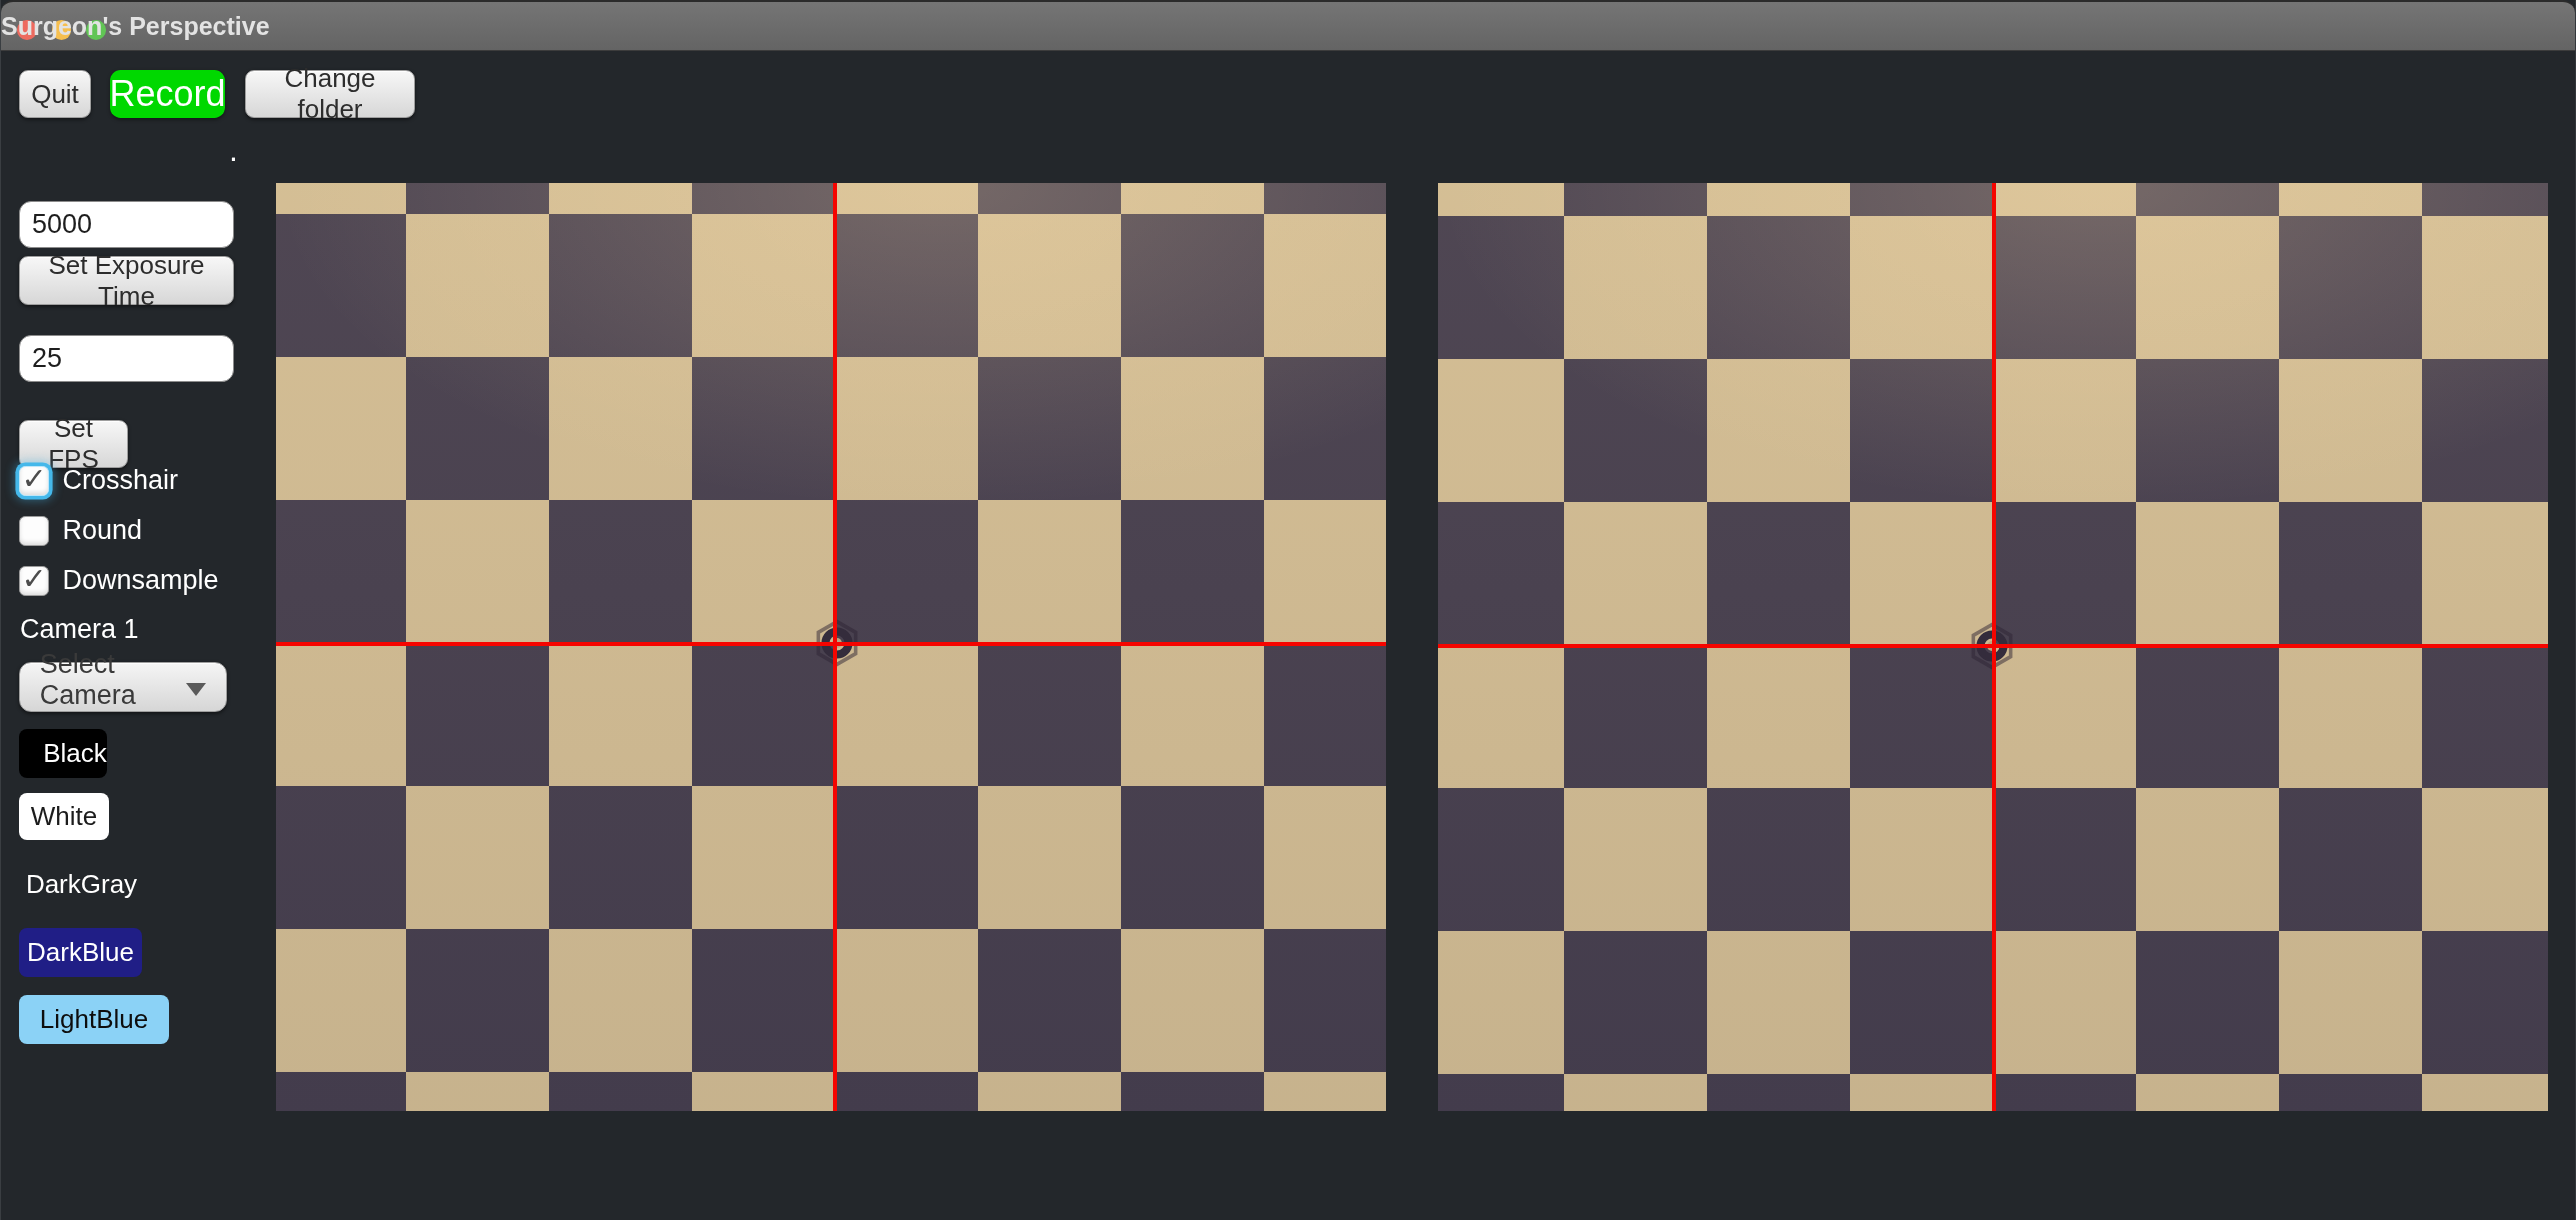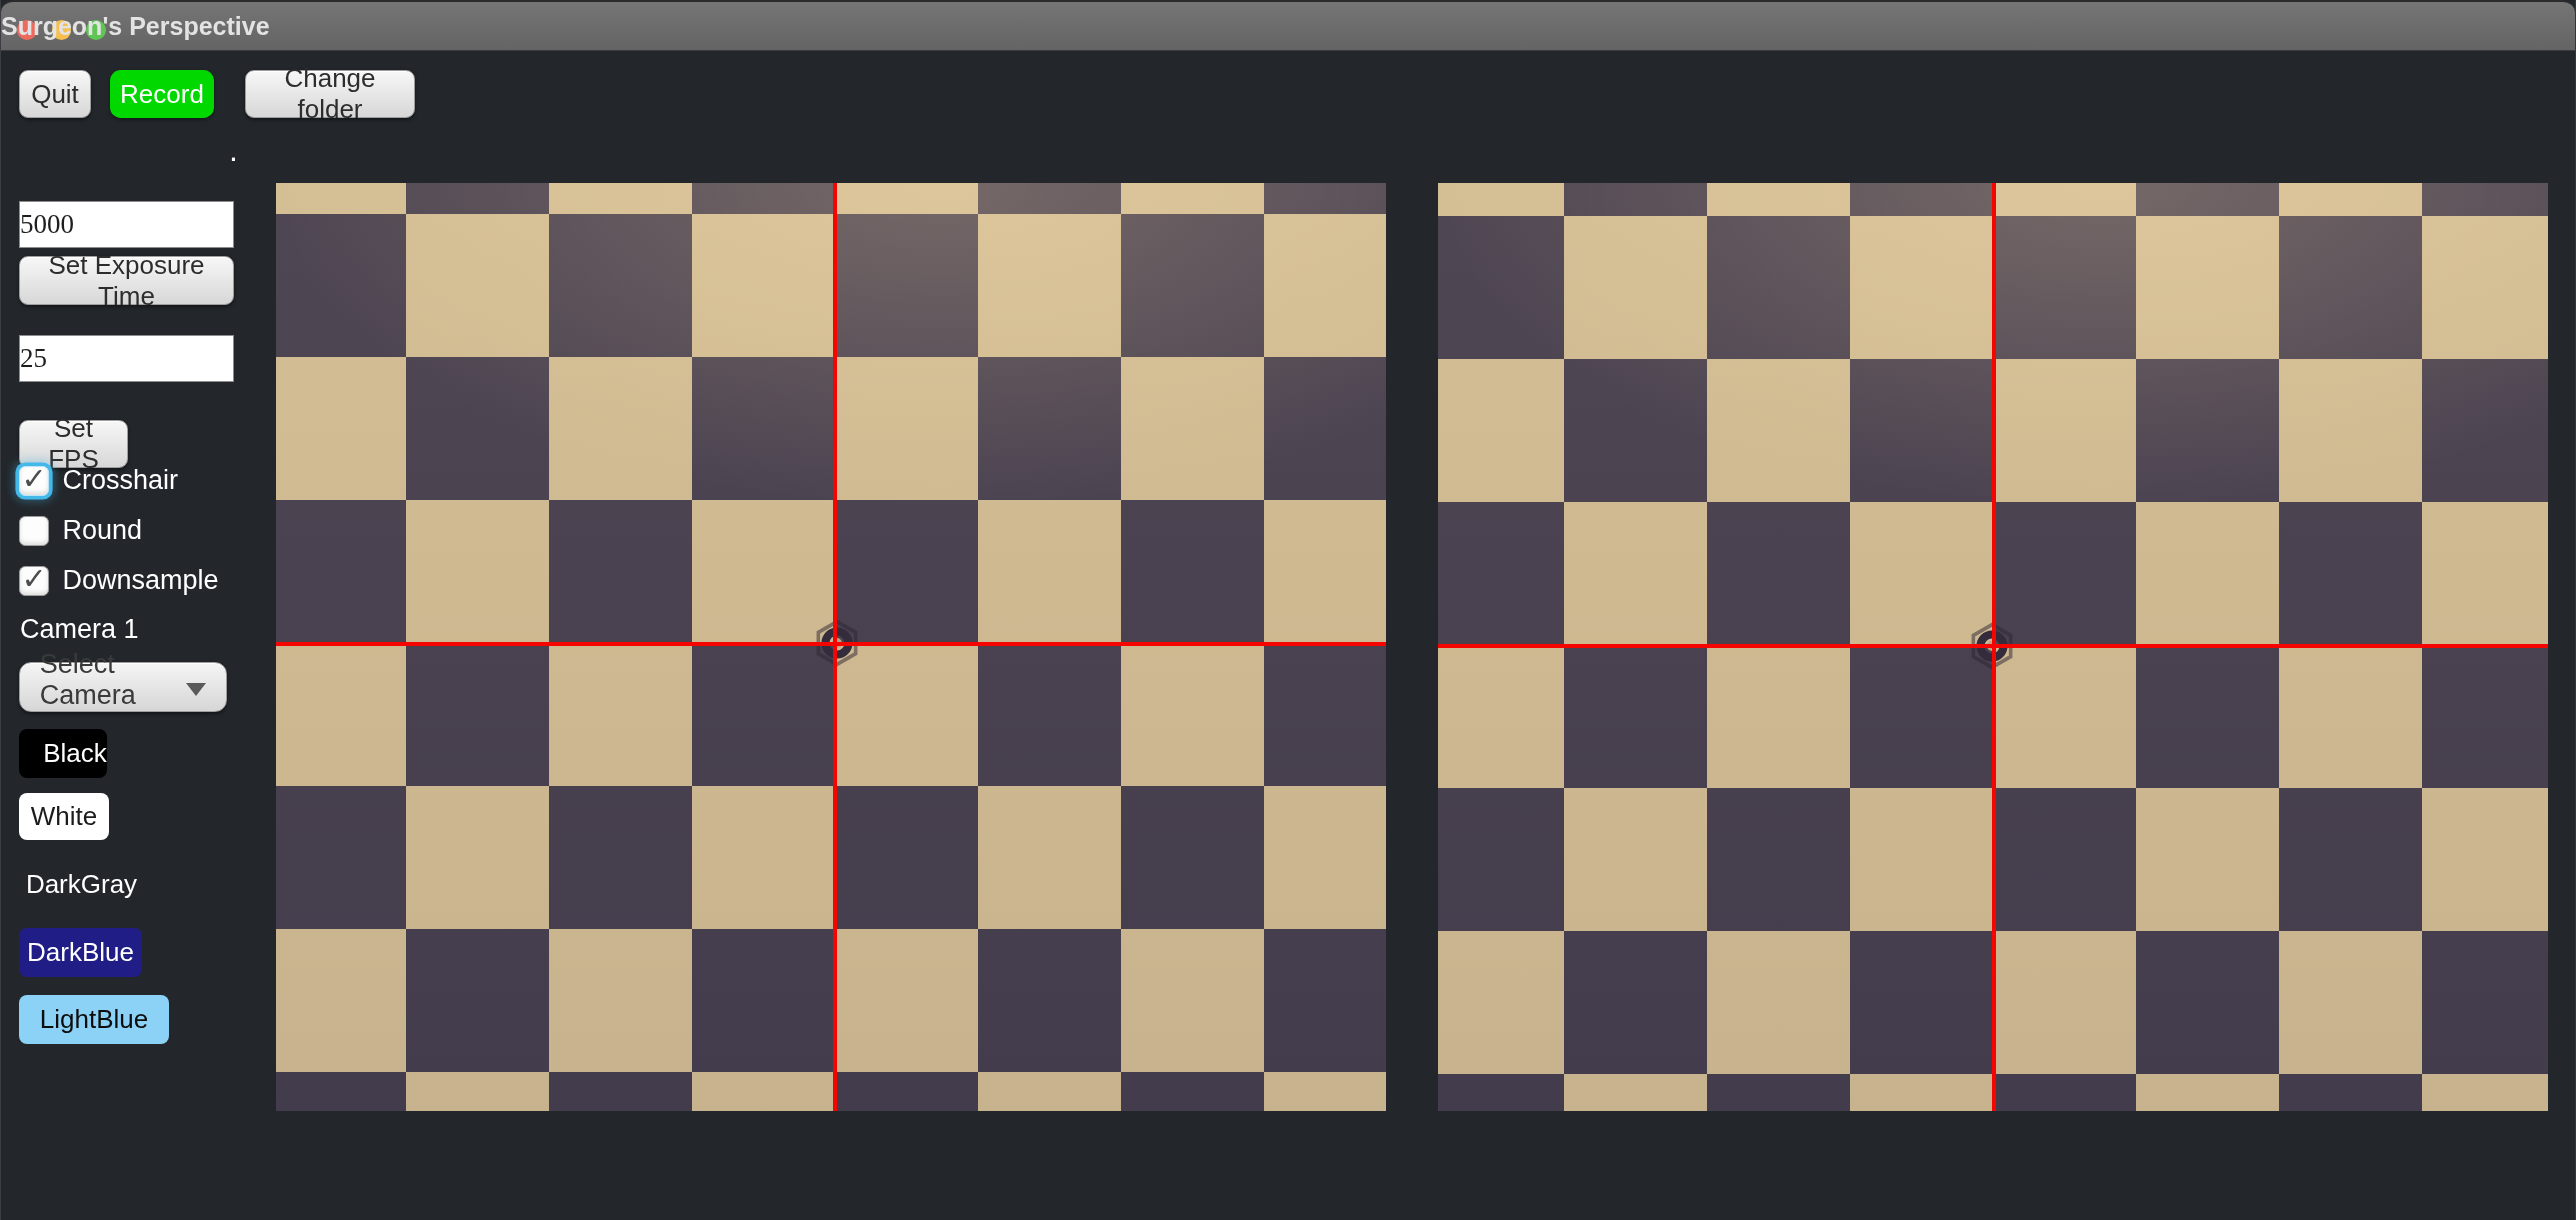--- a/index.html
+++ b/index.html
@@ -19,27 +19,27 @@
   .light{width:19.7px;height:19.7px;border-radius:50%;display:inline-block;}
   .light.close{background:#ed6a5f;}
   .light.min{background:#f6bf4f;}
   .light.max{background:#61c555;}
 
   
   .push{position:absolute;box-sizing:border-box;border:0.9px solid #9e9e9e;border-radius:9px;
     background:linear-gradient(#f7f7f7,#d7d7d7);color:#2d2d2d;font-size:26px;
     font-family:inherit;display:flex;align-items:center;justify-content:center;
     box-shadow:0 1.8px 3.6px rgba(0,0,0,.45), inset 0 0.9px 0 rgba(255,255,255,.8);cursor:default;}
-  .tinput{position:absolute;box-sizing:border-box;border:0.9px solid #8c8c8c;border-radius:0;
-    background:#ffffff;color:#1e1e1e;font-size:27px;font-family:Liberation Serif, serif;padding:0 0;outline:none;}
+  .tinput{position:absolute;box-sizing:border-box;border:0.9px solid #8c8c8c;border-radius:12px;
+    background:#ffffff;color:#1e1e1e;font-size:27px;font-family:Liberation Sans, sans-serif;padding:0 12px;outline:none;}
 
   
   .btn-quit{left:18px;top:70px;width:72px;height:48px;}
-  .btn-record{position:absolute;left:109px;top:70px;width:104px;height:48px;border:none;border-radius:10.7px;
-    background:#00d800;color:#ffffff;font-size:26px;font-family:inherit;
+  .btn-record{position:absolute;left:109px;top:70px;width:115px;height:48px;border:none;border-radius:10.7px;
+    background:#00d800;color:#ffffff;font-size:36px;font-family:inherit;
     display:flex;align-items:center;justify-content:center;box-shadow:0 1.8px 3.6px rgba(0,0,0,.4);}
   .btn-folder{left:244px;top:70px;width:170px;height:48px;}
   .stray-dot{position:absolute;left:228px;top:134px;font-size:32px;line-height:1;color:#ffffff;}
 
   
   .in-exposure{left:18px;top:201px;width:215px;height:47px;}
   .btn-exposure{left:18px;top:256px;width:215px;height:49px;}
   .in-fps{left:18px;top:335px;width:215px;height:47px;}
   .btn-fps{left:18px;top:400px;width:109px;height:48px;margin-top:20px;}
 

